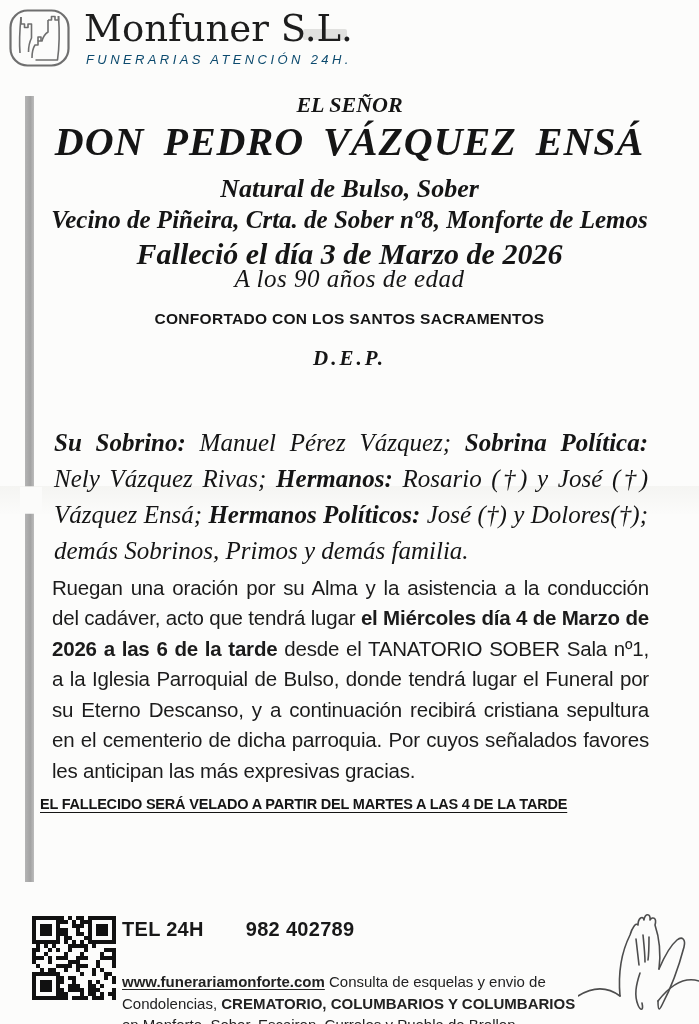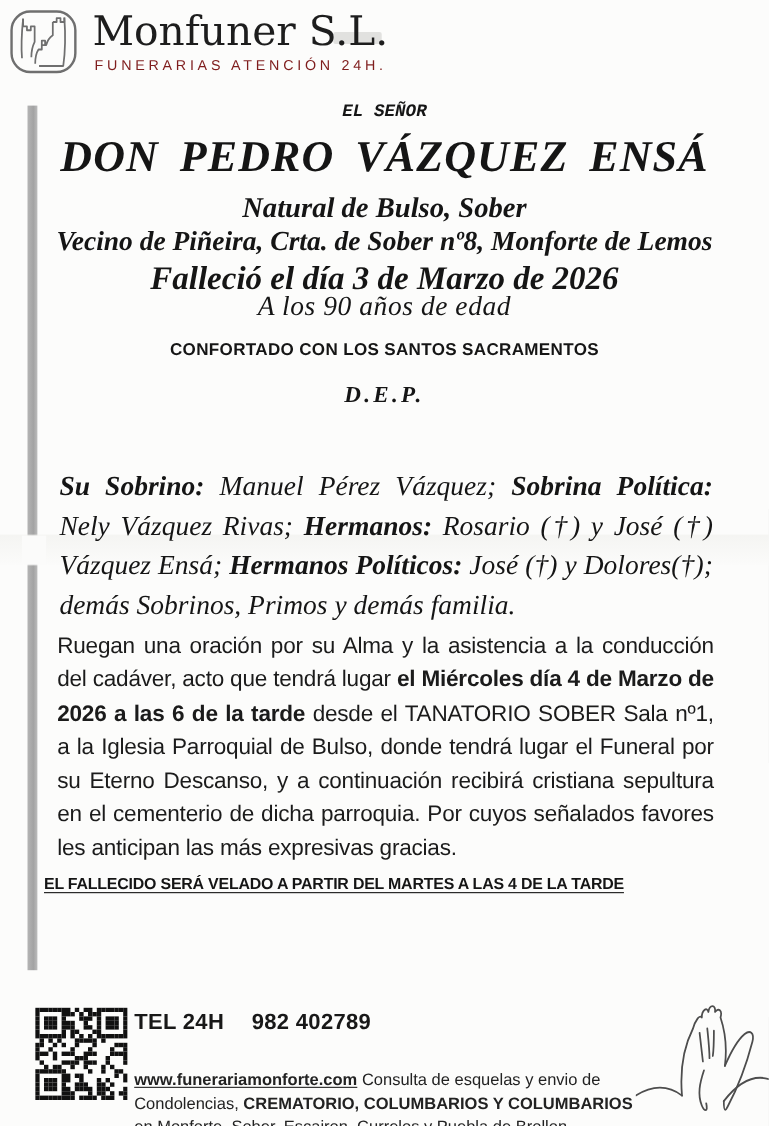--- a/index.html
+++ b/index.html
@@ -14,25 +14,25 @@
   .strip-gap{position:absolute;left:20px;top:487px;width:22px;height:26px;background:#fbfbfa;}
   .smudge{position:absolute;left:303px;top:29px;width:44px;height:11px;background:#dadad8;
           border-radius:2px;opacity:.8;}
 
   
   .header{position:absolute;left:8px;top:8px;display:flex;align-items:center;}
   .logo{width:63px;height:60px;flex:0 0 auto;}
   .brand-col{margin-left:13px;}
   .brand{font-family:"DejaVu Serif",serif;font-size:37px;line-height:40px;color:#1d1d1d;}
   .tagline{font-family:"Liberation Sans",sans-serif;font-size:13px;letter-spacing:3.4px;
-           color:#7f1d1d;margin-top:3px;margin-left:2px;}
+           color:#0c4a6e;margin-top:3px;margin-left:2px;font-style:italic;}
 
   
   .cline{position:absolute;left:40px;width:619px;text-align:center;}
-  .honorific{top:92px;font-style:italic;font-weight:700;font-size:16px;font-family:Liberation Mono, monospace;}
+  .honorific{top:92px;font-style:italic;font-weight:700;font-size:22px;}
   .name{top:118px;font-style:italic;font-weight:700;font-size:40px;letter-spacing:1px;word-spacing:8px;}
   .origin{top:174px;font-style:italic;font-weight:700;font-size:26px;}
   .residence{top:206px;font-style:italic;font-weight:700;font-size:25px;}
   .death{top:237px;font-style:italic;font-weight:700;font-size:30px;}
   .age{top:265px;font-style:italic;font-weight:400;font-size:25px;letter-spacing:.5px;}
   .sacraments{top:310px;font-family:"Liberation Sans",sans-serif;font-weight:700;font-size:15.5px;
               letter-spacing:.3px;}
   .dep{top:346px;font-style:italic;font-weight:700;font-size:21px;letter-spacing:3px;word-spacing:5px;}
 
   
@@ -50,21 +50,21 @@
         font-family:"Liberation Sans",sans-serif;font-weight:700;font-size:14.5px;
         letter-spacing:-0.2px;text-decoration:underline;text-underline-offset:3px;}
 
   .group-line{position:absolute;left:40px;top:857px;width:619px;text-align:center;
         font-style:italic;font-weight:700;font-size:17.5px;letter-spacing:1.6px;word-spacing:3px;}
 
   
   .qr{position:absolute;left:32px;top:916px;width:88px;height:92px;}
   .tel-row{position:absolute;left:122px;top:918px;font-family:"Liberation Sans",sans-serif;
            font-weight:700;font-size:20px;letter-spacing:.3px;color:#181818;}
-  .tel-number{margin-left:25px;}
+  .tel-number{margin-left:42px;}
   .webinfo{position:absolute;left:122px;top:956px;width:468px;
            font-family:"Liberation Sans",sans-serif;font-size:15px;line-height:21.5px;color:#222;}
   .website{font-weight:700;text-decoration:underline;text-underline-offset:2px;}
   .webinfo b{font-weight:700;}
 
   .hands{position:absolute;left:578px;top:893px;width:121px;height:128px;}
 </style>
 </head>
 <body>
 

